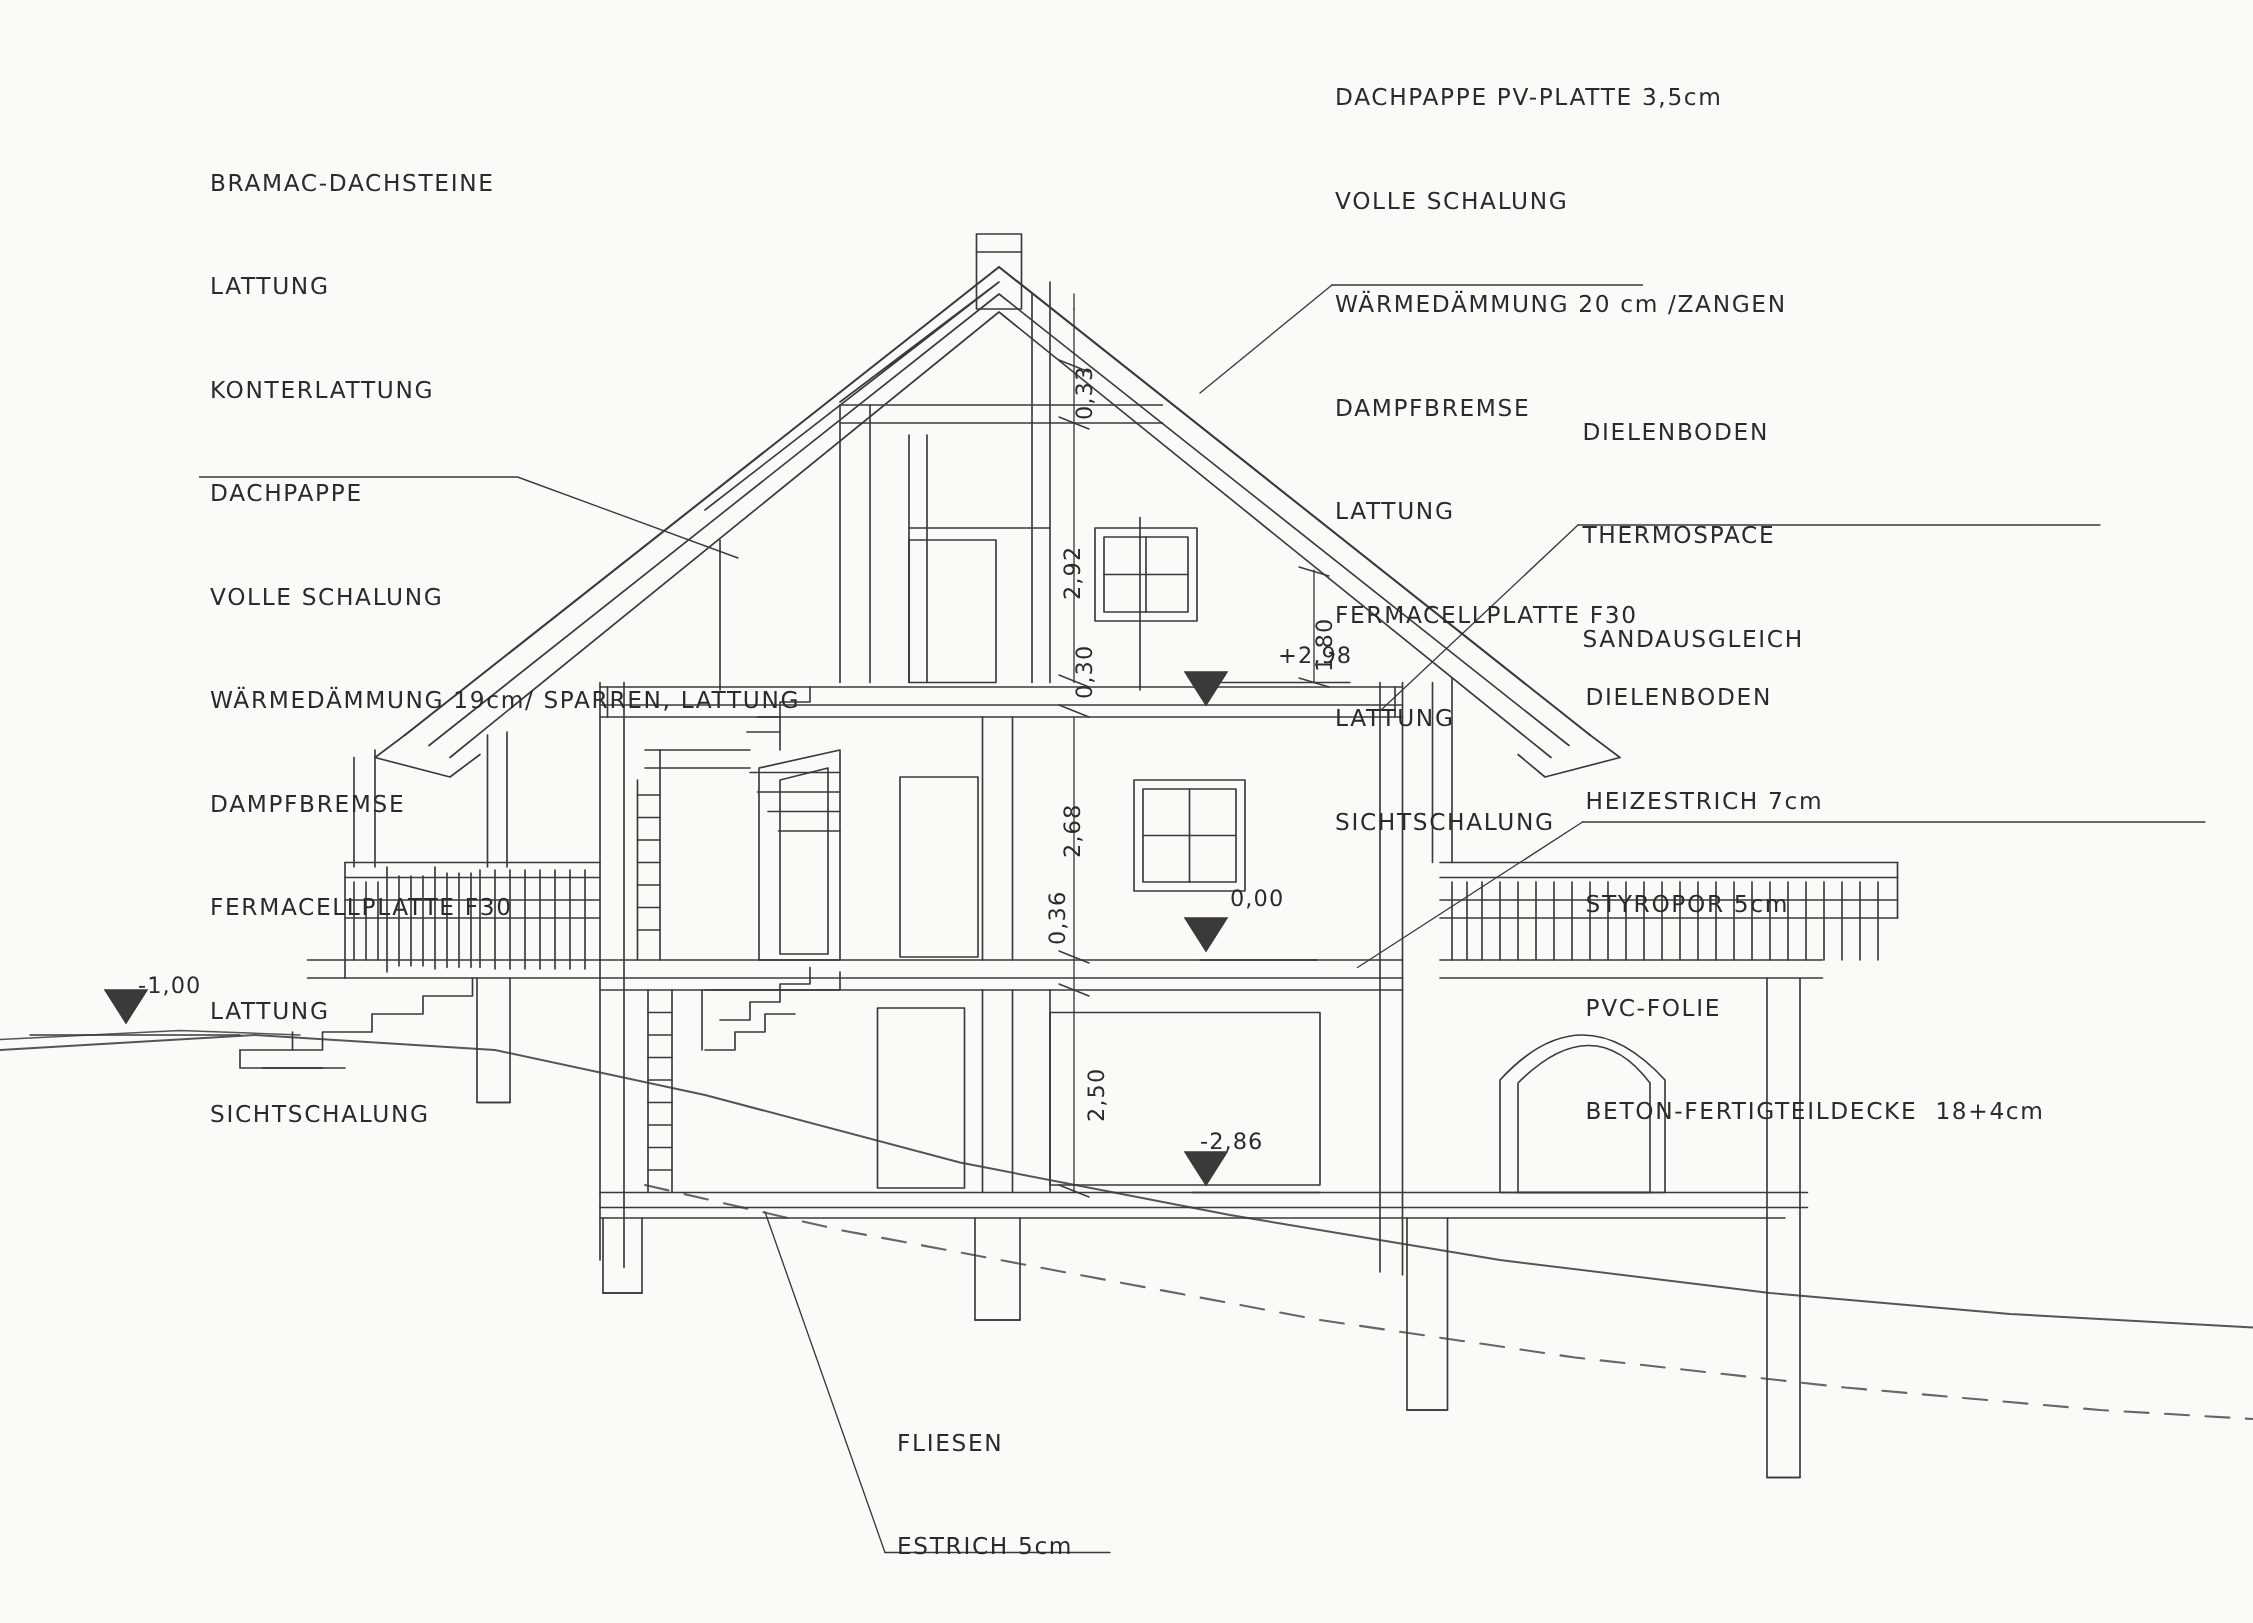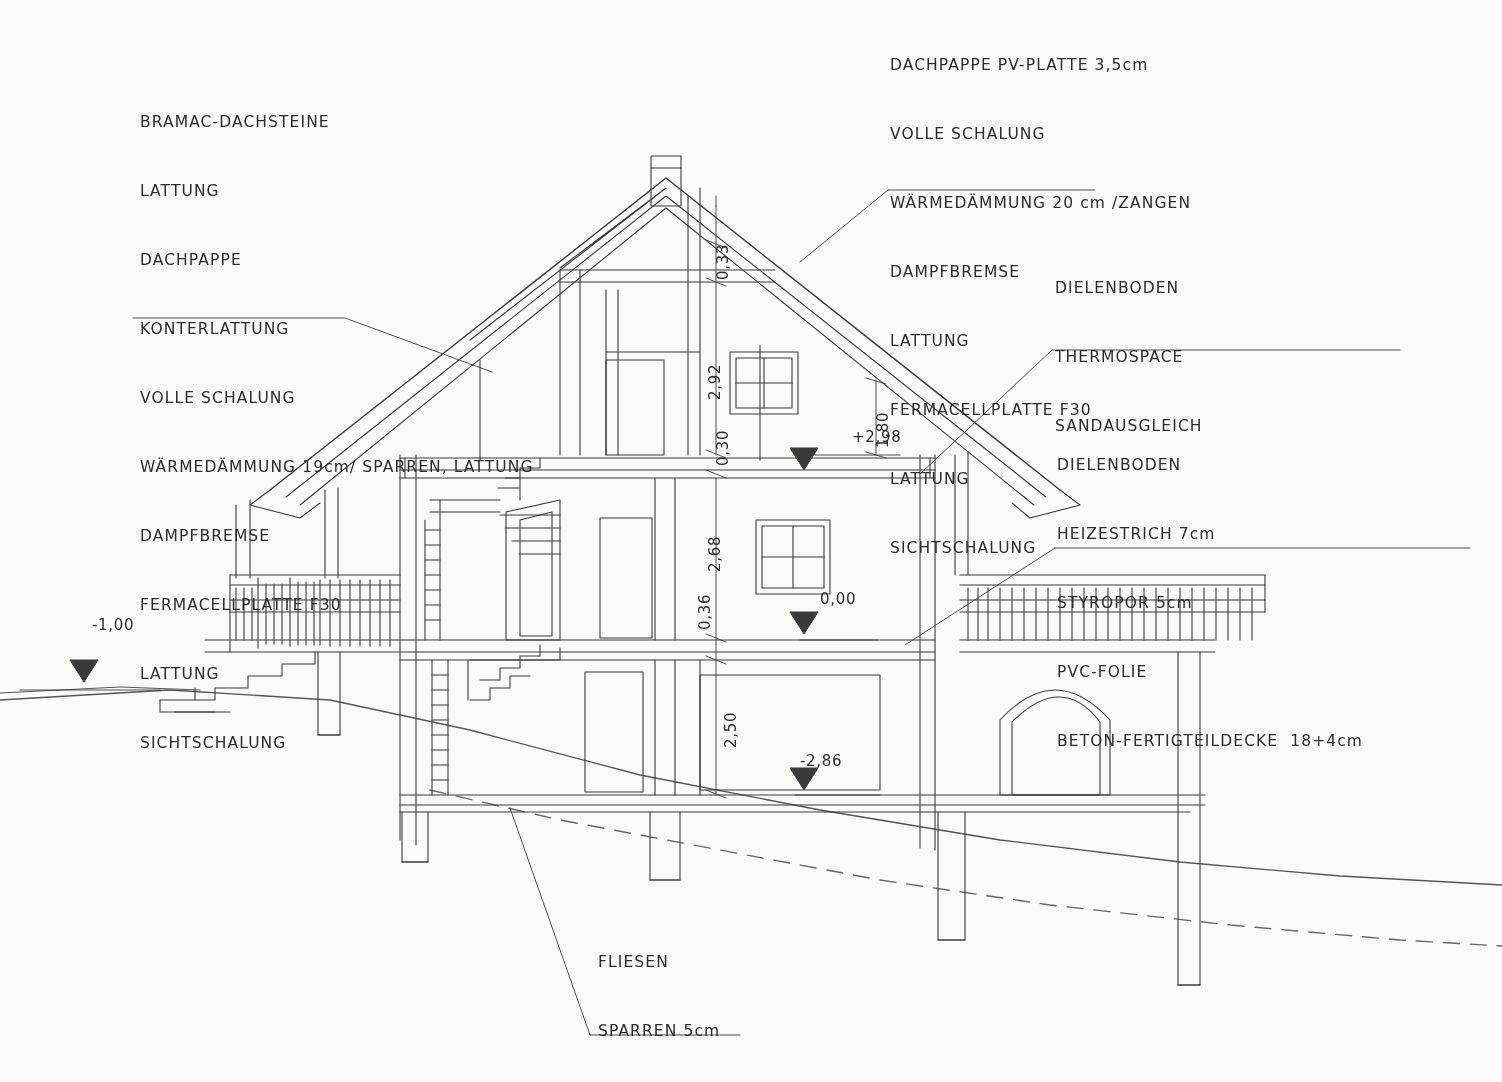--- a/index.html
+++ b/index.html
@@ -189,22 +189,22 @@
       <polygon points="790,448 818,448 804,470"></polygon>
       <polygon points="790,612 818,612 804,634"></polygon>
       <polygon points="790,768 818,768 804,790"></polygon>
       <polygon points="70,660 98,660 84,682"></polygon>
     </g>
   </svg>
 
   <div class="anno" style="left:140px;top:65px;">
     <div>BRAMAC-DACHSTEINE</div>
     <div>LATTUNG</div>
+    <div>KONTERLATTUNG</div>
     <div>DACHPAPPE</div>
-    <div>KONTERLATTUNG</div>
     <div>VOLLE SCHALUNG</div>
     <div>WÄRMEDÄMMUNG 19cm/ SPARREN, LATTUNG</div>
     <div>DAMPFBREMSE</div>
     <div>FERMACELLPLATTE F30</div>
     <div>LATTUNG</div>
     <div>SICHTSCHALUNG</div>
   </div>
 
   <div class="anno" style="left:890px;top:8px;">
     <div>DACHPAPPE PV-PLATTE 3,5cm</div>
@@ -226,33 +226,33 @@
   <div class="anno" style="left:1057px;top:408px;">
     <div>DIELENBODEN</div>
     <div>HEIZESTRICH 7cm</div>
     <div>STYROPOR 5cm</div>
     <div>PVC-FOLIE</div>
     <div>BETON-FERTIGTEILDECKE  18+4cm</div>
   </div>
 
   <div class="anno" style="left:598px;top:905px;">
     <div>FLIESEN</div>
-    <div>SPARREN 5cm</div>
+    <div>ESTRICH 5cm</div>
     
     
     
     
   </div>
 
   <div class="dim vert" style="left:714px;top:280px;">0,33</div>
   <div class="dim vert" style="left:706px;top:400px;">2,92</div>
   <div class="dim vert" style="left:714px;top:466px;">0,30</div>
   <div class="dim vert" style="left:706px;top:572px;">2,68</div>
   <div class="dim vert" style="left:696px;top:630px;">0,36</div>
   <div class="dim vert" style="left:722px;top:748px;">2,50</div>
   <div class="dim vert" style="left:874px;top:448px;">1,80</div>
 
-  <div class="dim" style="left:92px;top:616px;">-1,00</div>
+  <div class="dim" style="left:92px;top:648px;">-1,00</div>
   <div class="dim" style="left:812px;top:428px;margin-left:40px;">+2,98</div>
   <div class="dim" style="left:820px;top:590px;">0,00</div>
   <div class="dim" style="left:800px;top:752px;">-2,86</div>
 
 </div>
 
 </body></html>

